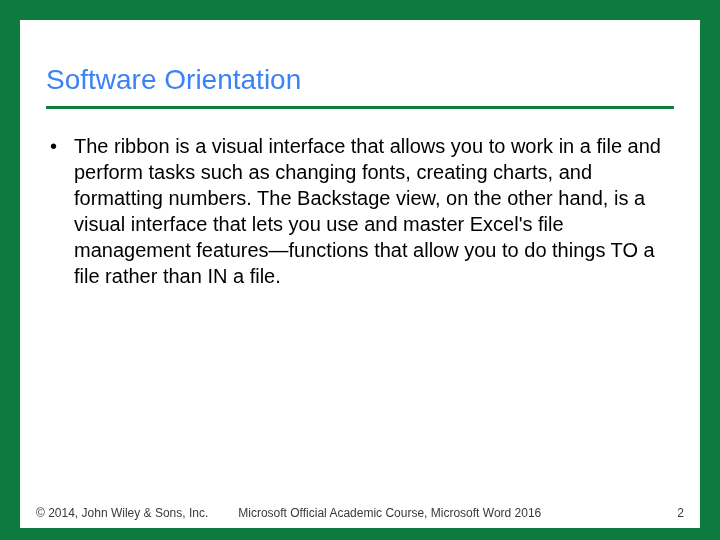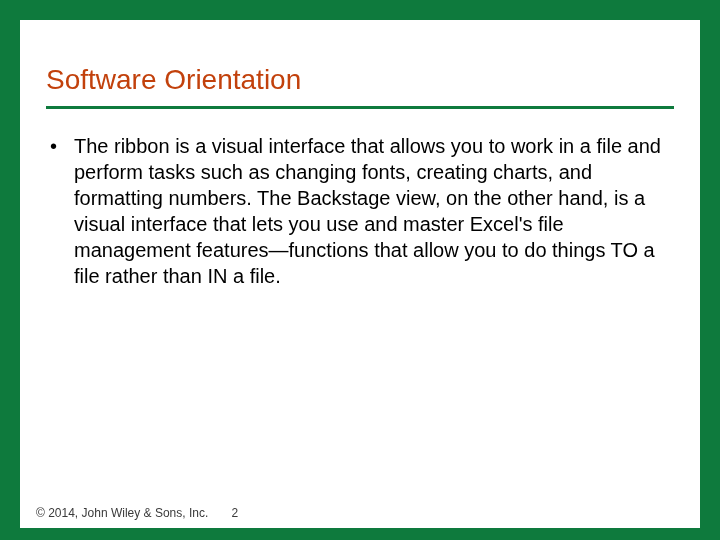--- a/index.html
+++ b/index.html
@@ -15,21 +15,21 @@
     right: 20px;
     bottom: 12px;
     background: #ffffff;
   }
   .content {
     padding: 44px 26px 0 26px;
   }
   .title {
     font-size: 28px;
     font-weight: 400;
-    color: #c2410c;
+    color: #3b82f6;
     padding-bottom: 10px;
     border-bottom: 3px solid #0e7a3d;
     margin-bottom: 24px;
   }
   .bullet-row {
     display: flex;
     align-items: flex-start;
     font-size: 20px;
     color: #000;
     line-height: 1.3;
@@ -75,15 +75,16 @@
 <div class="slide">
   <div class="content">
     <h1 class="title">Software Orientation</h1>
     <div class="bullet-row">
       <div class="bullet-marker">•</div>
       <div class="bullet-text">The ribbon is a visual interface that allows you to work in a file and perform tasks such as changing fonts, creating charts, and formatting numbers. The Backstage view, on the other hand, is a visual interface that lets you use and master Excel's file management features—functions that allow you to do things TO a file rather than IN a file.</div>
     </div>
   </div>
   <div class="footer">
     <div class="footer-left">© 2014, John Wiley &amp; Sons, Inc.</div>
+    <div class="footer-center">Microsoft Official Academic Course, Microsoft Word 2016</div>
     <div class="footer-right">2</div>
   </div>
 </div>
 
 </body></html>

